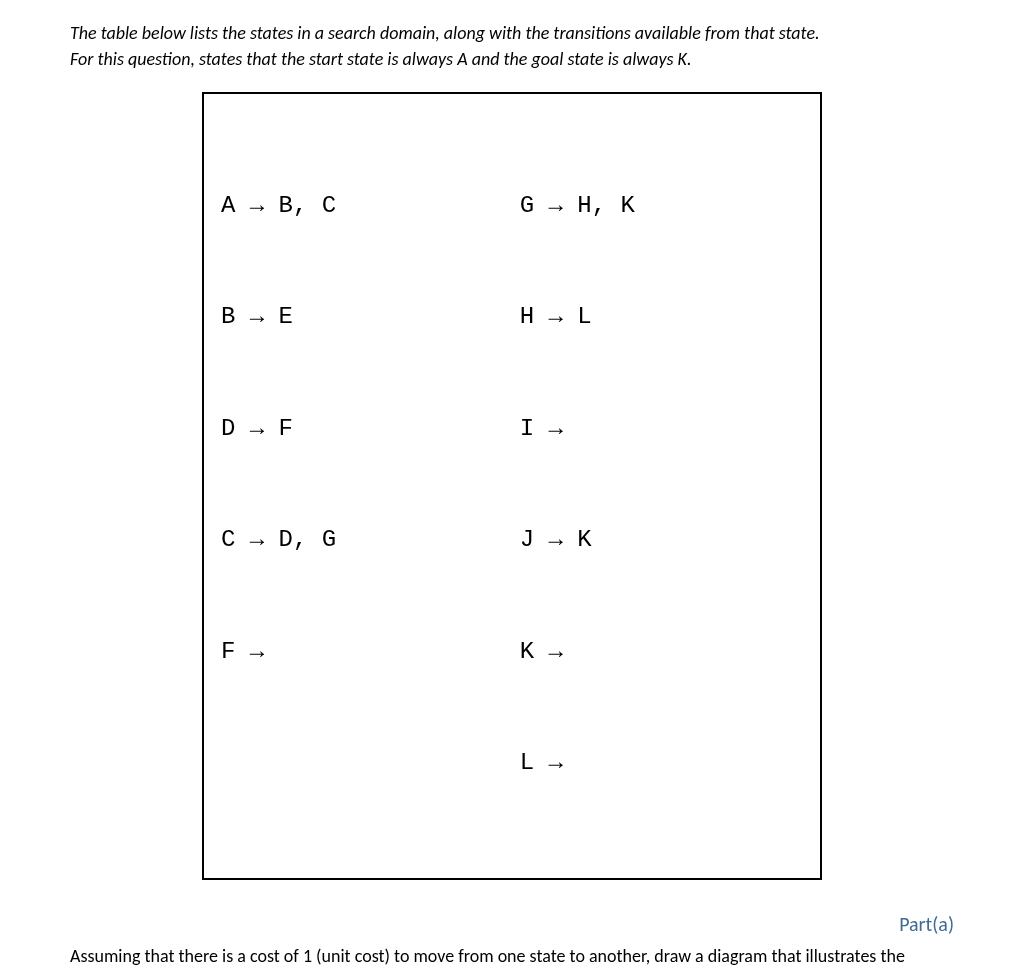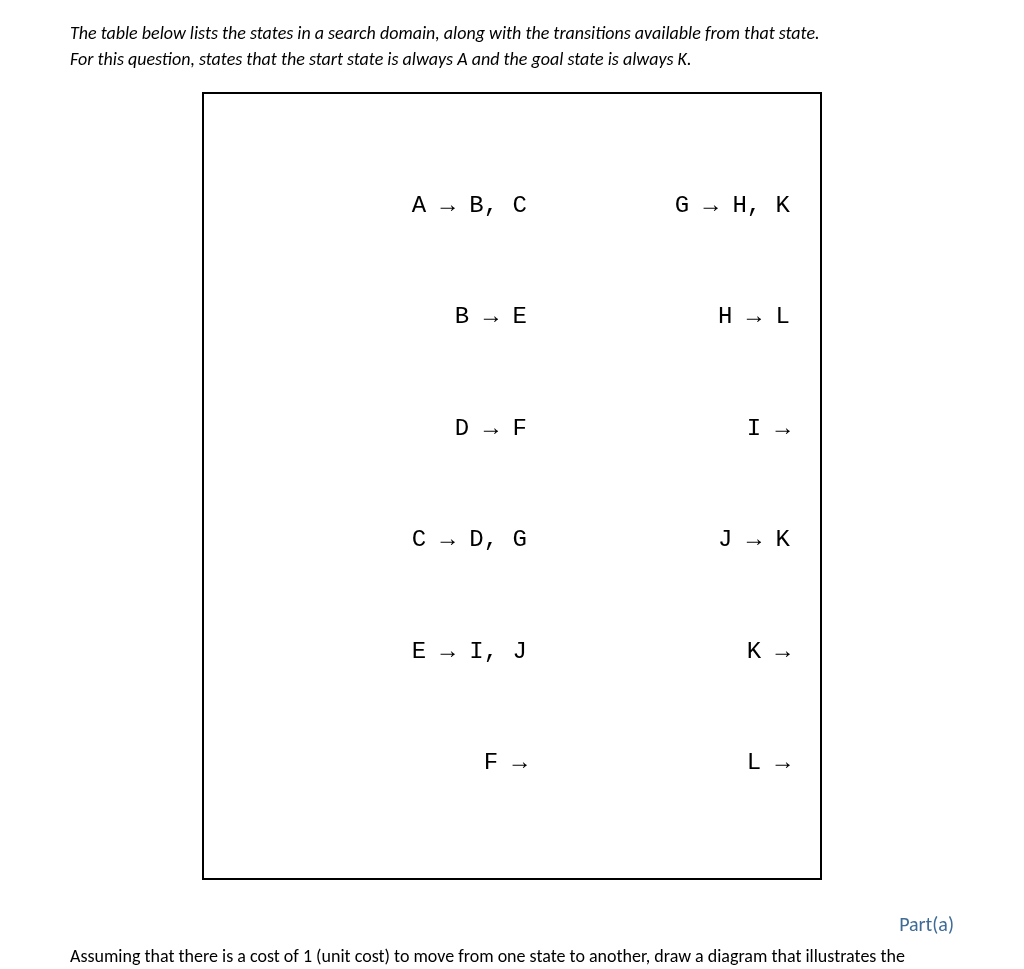--- a/index.html
+++ b/index.html
@@ -14,27 +14,26 @@
       box-sizing: border-box;
     }
     .intro-text {
       margin-bottom: 20px;
       font-style: italic;
     }
     .transitions-box {
       border: 2px solid #000;
       width: 620px;
       margin: 10px auto 30px auto;
-      padding: 18px 30px 22px 32px;
+      padding: 18px 30px 22px 17px;
       font-family: 'Courier New', Courier, monospace;
       font-size: 24px;
       line-height: 1.55;
       display: flex;
       box-sizing: border-box;
-      text-align: right;
     }
     .transitions-col {
       flex: 1;
       white-space: pre;
     }
     .transitions-col-left {
       flex: 1.05;
     }
     .transitions-col-right {
       flex: 0.95;
@@ -57,21 +56,20 @@
   <span>The table below lists the states in a search domain, along with the transitions available from that state.</span><br>
   <span>For this question, states that the start state is always A and the goal state is always K.</span>
 </div>
 
 <div class="transitions-box">
   <div class="transitions-col transitions-col-left">
     <div>A → B, C</div>
     <div>B → E</div>
     <div>D → F</div>
     <div>C → D, G</div>
-    <div>E → I, J</div>
     <div>F →</div>
   </div>
   <div class="transitions-col transitions-col-right">
     <div>G → H, K</div>
     <div>H → L</div>
     <div>I →</div>
     <div>J → K</div>
     <div>K →</div>
     <div>L →</div>
   </div>

